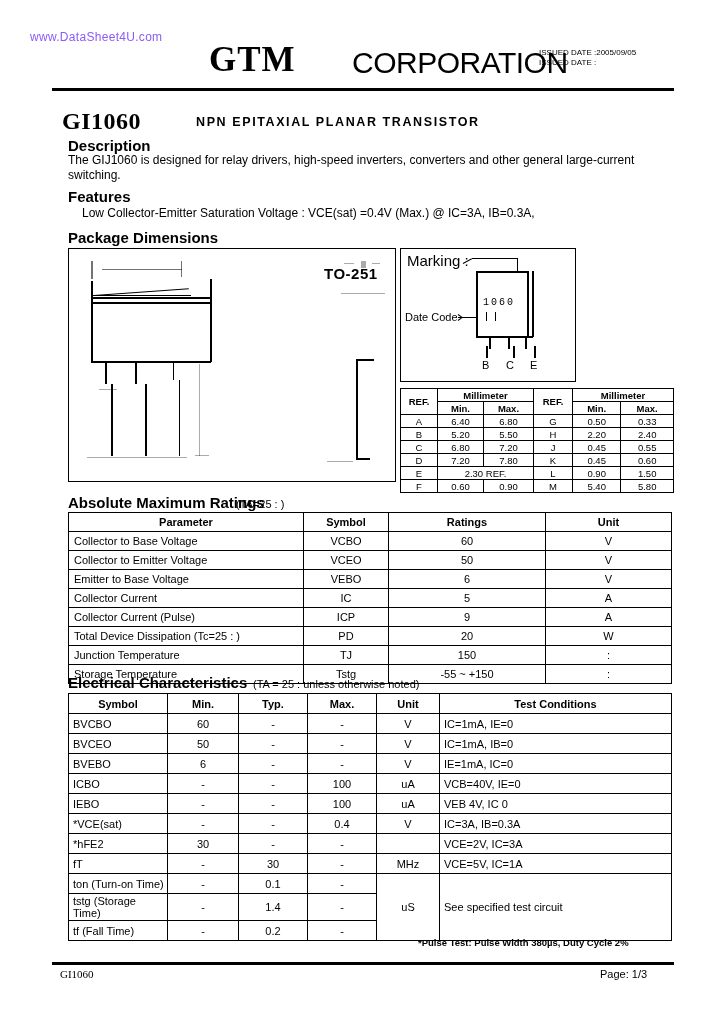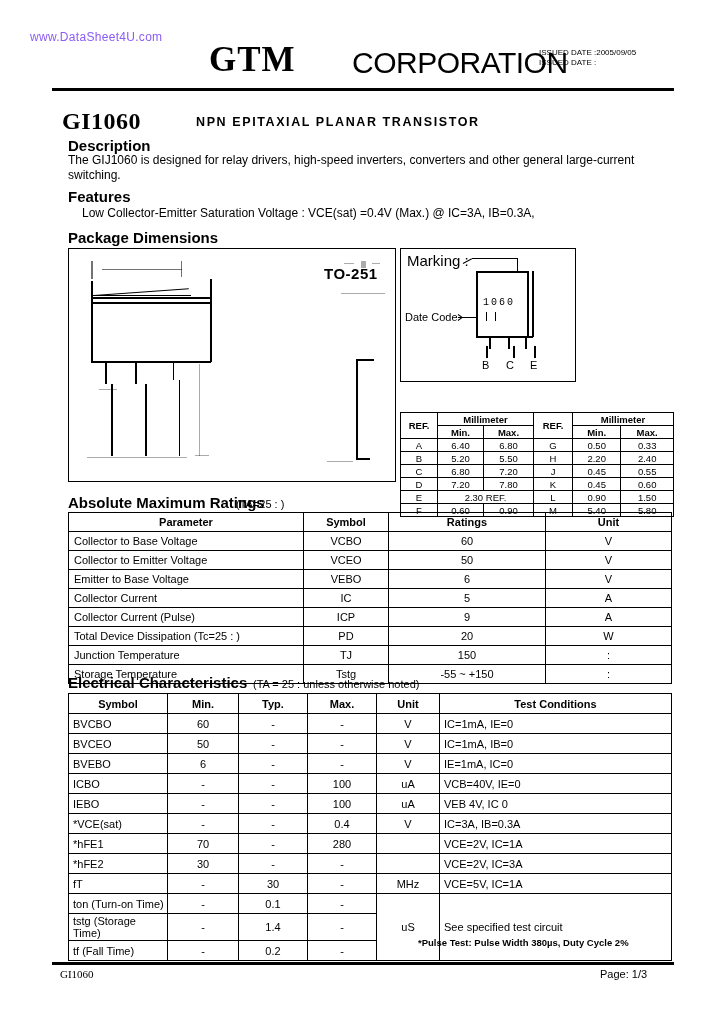--- a/index.html
+++ b/index.html
@@ -45,21 +45,21 @@
   .mklabel{position:absolute;left:6px;top:3px;font-size:15px;}
   .datecode{position:absolute;left:4px;top:62px;font-size:11px;}
   .mk-num{position:absolute;left:82px;top:48px;font-size:10px;letter-spacing:2px;font-family:"Liberation Mono",monospace;}
 
   
   table{border-collapse:collapse;position:absolute;}
   table td,table th{border:1px solid #000;font-size:11px;padding:1px 3px;}
   th{font-weight:bold;text-align:center;}
 
   
-  .dimtbl{font-size:10px;margin-top:24px;}
+  .dimtbl{font-size:10px;}
   .dimtbl td,.dimtbl th{font-size:9.5px;padding:0 2px;text-align:center;height:12px;}
 
   
   .absmax td,.absmax th{height:16px;}
   .absmax td.p{text-align:left;padding-left:5px;}
   .absmax td.c{text-align:center;}
 
   
   .elec td,.elec th{height:17px;}
   .elec td.l{text-align:left;padding-left:4px;}
@@ -375,28 +375,20 @@
     </tr>
     <tr>
       <td class="l">*VCE(sat)</td>
       <td class="c">-</td>
       <td class="c">-</td>
       <td class="c">0.4</td>
       <td class="c">V</td>
       <td class="l">IC=3A, IB=0.3A</td>
     </tr>
     <tr>
-      <td class="l">*hFE1</td>
-      <td class="c">70</td>
-      <td class="c">-</td>
-      <td class="c">280</td>
-      <td class="c"></td>
-      <td class="l">VCE=2V, IC=1A</td>
-    </tr>
-    <tr>
       <td class="l">*hFE2</td>
       <td class="c">30</td>
       <td class="c">-</td>
       <td class="c">-</td>
       <td class="c"></td>
       <td class="l">VCE=2V, IC=3A</td>
     </tr>
     <tr>
       <td class="l">fT</td>
       <td class="c">-</td>

